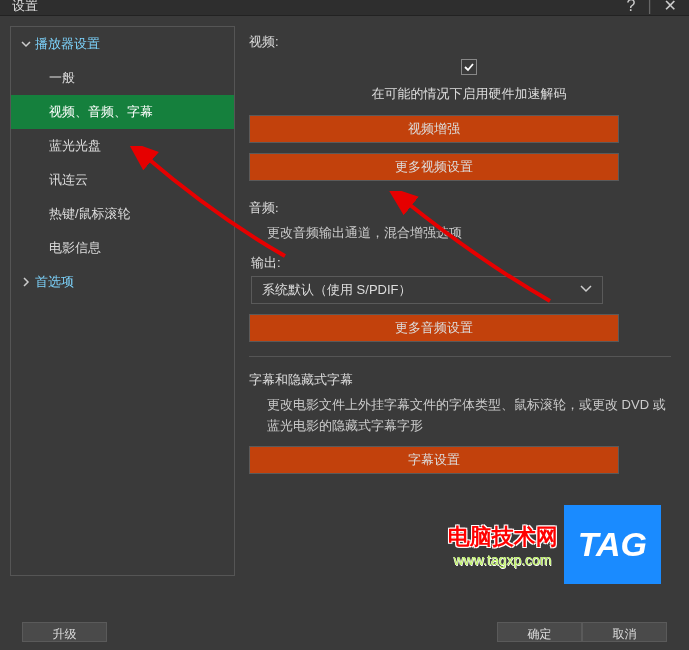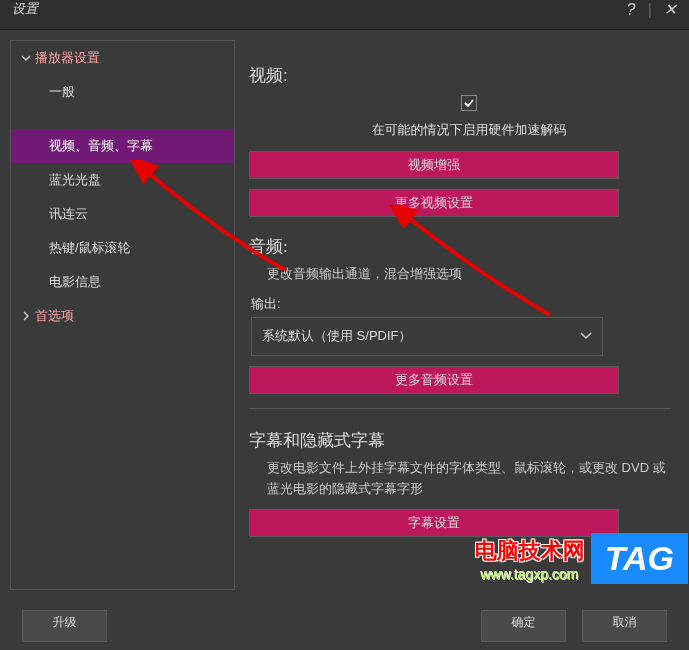--- a/index.html
+++ b/index.html
@@ -10,28 +10,27 @@
     }
     body {
       width: 689px;
       height: 650px;
       background: #3a3a3a;
       color: #ddd;
       overflow: hidden;
       position: relative;
     }
     .titlebar {
-      height: 30px;
+      height: 16px;
       background: #2e2e2e;
       display: flex;
-      align-items: flex-start;
+      align-items: flex-end;
       justify-content: space-between;
       padding: 0 12px;
       border-bottom: 1px solid #222;
-      font-style: italic;
     }
     .titlebar .title {
       font-size: 13px;
       color: #ddd;
     }
     .titlebar .controls {
       display: flex;
       align-items: center;
       gap: 12px;
     }
@@ -51,47 +50,46 @@
       background: #3a3a3a;
       border: 1px solid #555;
       overflow-y: auto;
     }
     .sidebar-group {
       display: flex;
       align-items: center;
       padding: 8px 10px;
       font-size: 13px;
       cursor: pointer;
-      color: #fca5a5;
+      color: #7dd3fc;
     }
     .sidebar-group .chev {
       width: 14px;
       display: inline-block;
     }
     .sidebar-item {
       padding: 8px 10px 8px 38px;
       font-size: 13px;
       color: #ddd;
       cursor: pointer;
     }
     .sidebar-item.selected {
-      background: #701a75;
+      background: #15803d;
       color: #fff;
-      margin-top: 20px;
     }
     .content {
       flex: 1;
       padding: 4px 8px 4px 4px;
       font-size: 13px;
       color: #ddd;
       position: relative;
     }
     .section-label {
-      margin: 20px 0 6px 0;
-      font-size: 17px;
+      margin: 3px 0 6px 0;
+      font-size: 13px;
     }
     .checkbox-row {
       display: flex;
       align-items: center;
       gap: 10px;
       margin: 8px 0 12px 18px;
       flex-direction: column;
     }
     .checkbox {
       width: 16px;
@@ -101,21 +99,21 @@
       display: flex;
       align-items: center;
       justify-content: center;
       color: #fff;
       font-size: 11px;
     }
     .wide-button {
       display: block;
       width: 370px;
       height: 28px;
-      background: #be185d;
+      background: #c2410c;
       border: 1px solid #5a5a5a;
       color: #ddd;
       text-align: center;
       line-height: 26px;
       font-size: 13px;
       margin: 10px 0;
       cursor: pointer;
     }
     .desc-text {
       font-size: 13px;
@@ -125,21 +123,21 @@
     }
     .indent-block {
       margin-left: 2px;
     }
     .sub-label {
       font-size: 13px;
       margin: 6px 0 4px 0;
     }
     .select-box {
       width: 352px;
-      height: 39px;
+      height: 28px;
       background: #3a3a3a;
       border: 1px solid #5a5a5a;
       display: flex;
       align-items: center;
       justify-content: space-between;
       padding: 0 10px;
       font-size: 13px;
       color: #ddd;
       cursor: pointer;
       margin-bottom: 10px;
@@ -157,43 +155,42 @@
       bottom: 8px;
       left: 0;
       width: 100%;
       display: flex;
       justify-content: space-between;
       align-items: center;
       padding: 0 22px;
     }
     .small-button {
       width: 85px;
-      height: 32px;
+      height: 20px;
       background: #4a4a4a;
       border: 1px solid #5a5a5a;
       color: #ddd;
       text-align: center;
       line-height: 22px;
       font-size: 12px;
       cursor: pointer;
     }
     .footer-right {
       display: flex;
-      gap: 16px;
     }
     
     .arrow-svg {
       position: absolute;
       pointer-events: none;
     }
     
     .watermark {
       position: absolute;
       bottom: 66px;
-      right: 1px;
+      right: 28px;
       display: flex;
       align-items: center;
       gap: 6px;
       z-index: 10;
     }
     .wm-text {
       text-align: center;
     }
     .wm-text .line1 {
       font-size: 22px;
@@ -204,21 +201,21 @@
     .wm-text .line2 {
       font-size: 14px;
       color: #bef264;
       text-shadow: 0.5px 0.5px 0 #fff, -0.5px -0.5px 0 #fff;
     }
     .wm-tag {
       background: #1a8bff;
       color: #fff;
       font-size: 34px;
       font-weight: bold;
-      padding: 6px 14px;
+      padding: 20px 14px;
       font-style: italic;
     }
   </style>
 </head>
 <body>
 
 <div class="titlebar">
   <span class="title">设置</span>
   <div class="controls">
     <span>?</span>

